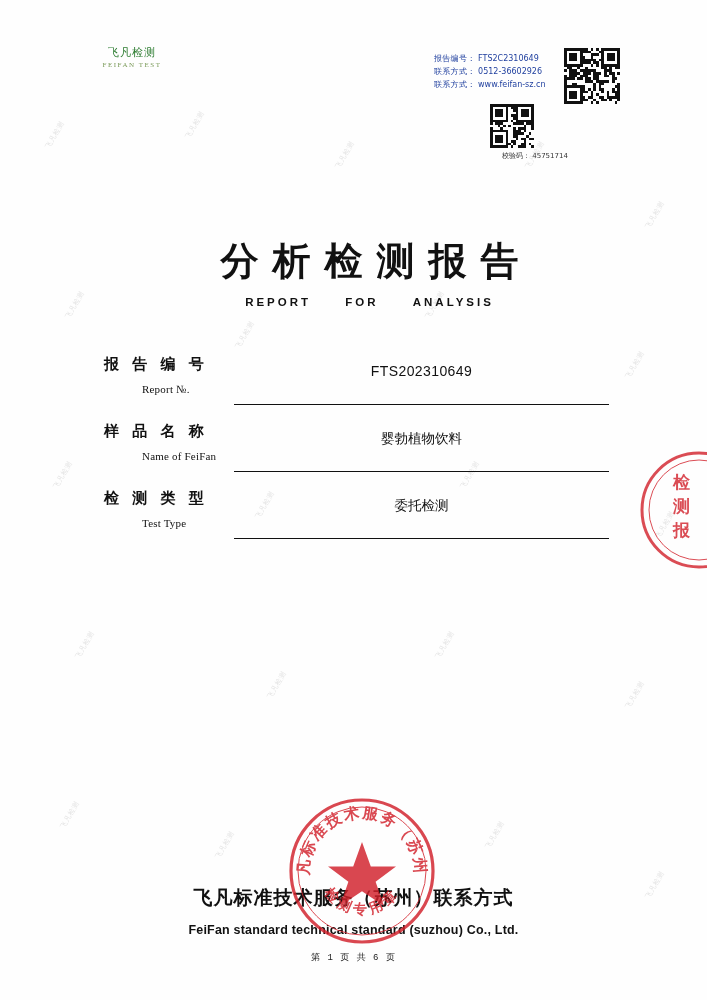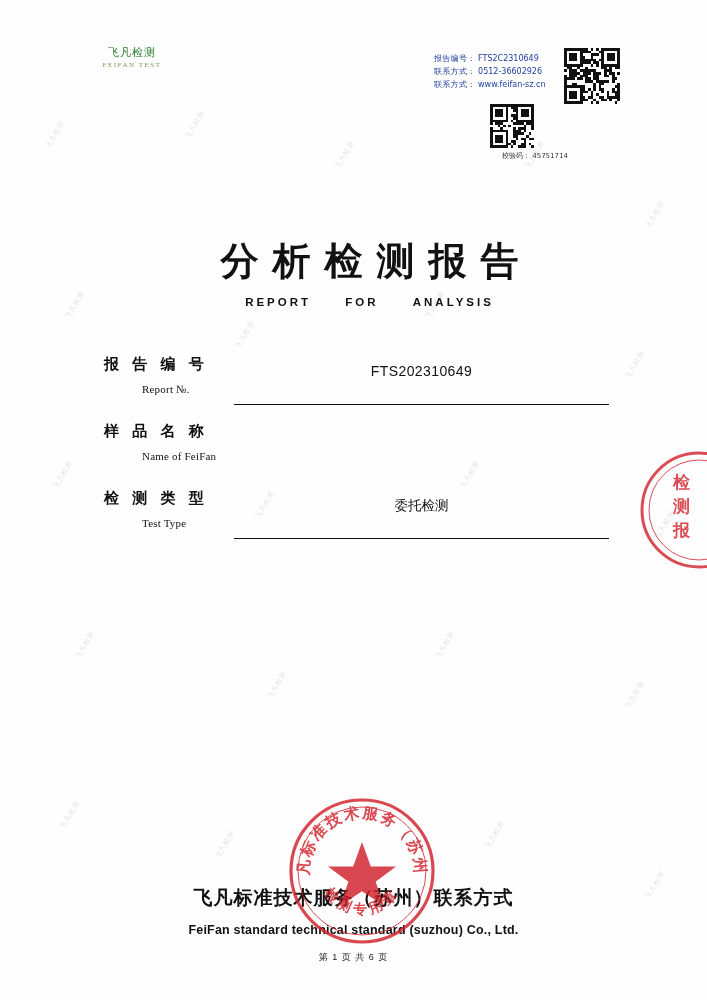--- a/index.html
+++ b/index.html
@@ -219,21 +219,21 @@
   }
   .foot-en {
     font-family: "Liberation Sans", sans-serif;
     font-weight: bold;
     font-size: 12.5px;
     color: #111;
     margin-top: 12px;
     letter-spacing: .2px;
   }
   .foot-page {
-    font-family: Liberation Sans, sans-serif;
+    font-family: Liberation Mono, monospace;
     font-size: 9px;
     color: #222;
     margin-top: 14px;
     letter-spacing: 1px;
   }
 
   
   .stamp {
     position: absolute;
     z-index: 4;
@@ -740,20 +740,24 @@
       <div class="f-en">Report №.</div>
       <div class="f-val">
         <div class="txt mono">FTS202310649</div>
         <div class="line"></div>
       </div>
     </div>
 
     <div class="field">
       <div class="f-cn">样 品 名 称</div>
       <div class="f-en">Name of FeiFan</div>
+      <div class="f-val">
+        <div class="txt">婴勃植物饮料</div>
+        <div class="line"></div>
+      </div>
     </div>
 
 
     <div class="field">
       <div class="f-cn">检 测 类 型</div>
       <div class="f-en">Test Type</div>
       <div class="f-val">
         <div class="txt">委托检测</div>
         <div class="line"></div>
       </div>

